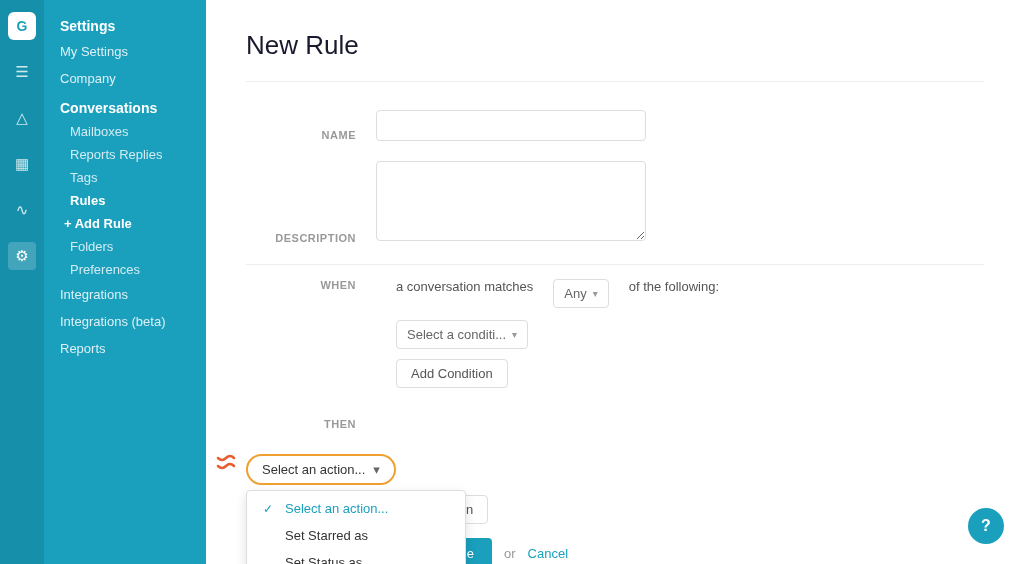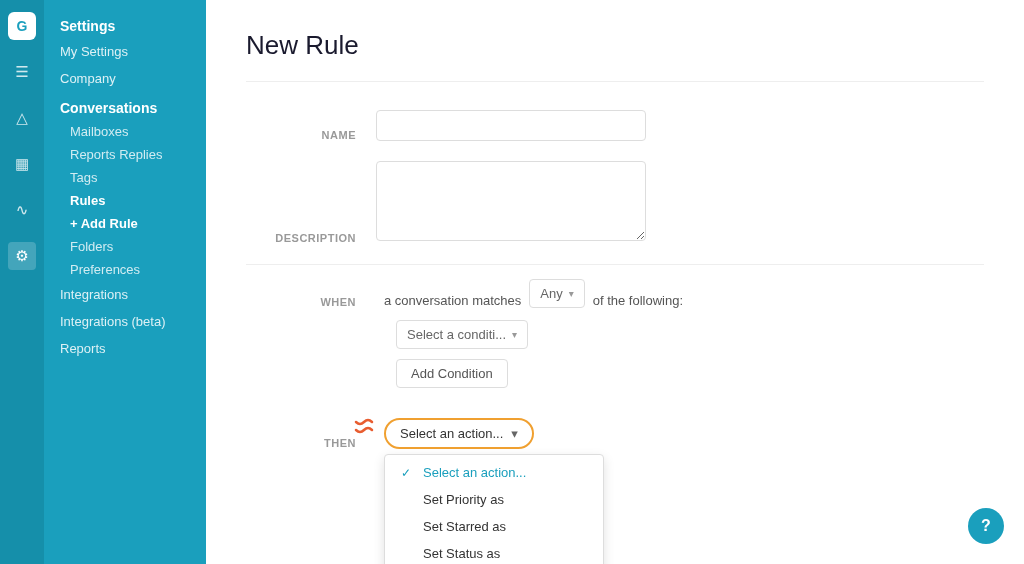--- a/index.html
+++ b/index.html
@@ -7,41 +7,41 @@
     .logo-icon { width: 28px; height: 28px; background: white; border-radius: 6px; display: flex; align-items: center; justify-content: center; }
     .logo-icon span { color: #1a9fbd; font-weight: bold; font-size: 14px; }
     .sidebar-left { width: 44px; background: #158faa; display: flex; flex-direction: column; align-items: center; padding: 12px 0; gap: 18px; flex-shrink: 0; }
     .icon-btn { width: 28px; height: 28px; display: flex; align-items: center; justify-content: center; border-radius: 4px; cursor: pointer; color: rgba(255,255,255,0.8); font-size: 15px; }
     .icon-btn.active { background: rgba(255,255,255,0.2); color: white; }
     .sidebar-nav { width: 162px; background: #1a9fbd; padding: 10px 0; overflow-y: auto; }
     .sidebar-section-title { color: white; font-weight: 700; font-size: 14px; padding: 8px 16px 4px; }
     .sidebar-item { color: rgba(255,255,255,0.85); padding: 6px 16px; cursor: pointer; font-size: 13px; }
     .sidebar-sub-item { color: rgba(255,255,255,0.8); padding: 4px 26px; cursor: pointer; font-size: 13px; }
     .sidebar-sub-item.highlight { color: white; font-weight: 600; }
-    .sidebar-add { color: white; padding: 4px 26px; cursor: pointer; font-size: 13px; font-weight: 600; }
+    .sidebar-add { color: white; padding: 4px 20px; cursor: pointer; font-size: 13px; font-weight: 600; }
 
     
     .main { flex: 1; background: white; overflow-y: auto; padding: 30px 40px; position: relative; }
     .page-title { font-size: 26px; font-weight: 400; color: #1a1a2e; margin-bottom: 28px; border-bottom: 1px solid #eee; padding-bottom: 20px; }
 
     
     .form-group { display: flex; align-items: flex-end; margin-bottom: 20px; }
     .form-label { width: 130px; font-size: 11px; font-weight: 700; color: #999; text-transform: uppercase; letter-spacing: 0.5px; padding-top: 8px; text-align: right; padding-right: 20px; }
     .form-control { flex: 1; }
     .input-field { width: 270px; border: 1px solid #ddd; border-radius: 4px; padding: 7px 10px; font-size: 13px; color: #333; outline: none; }
     .textarea-field { width: 270px; height: 80px; border: 1px solid #ddd; border-radius: 4px; padding: 7px 10px; font-size: 13px; color: #333; outline: none; resize: vertical; }
-    .when-row { display: flex; align-items: flex-end; gap: 8px; padding: 14px 0 12px 0; border-top: 1px solid #eee; }
+    .when-row { display: flex; align-items: flex-start; gap: 20px; padding: 14px 0 12px 0; border-top: 1px solid #eee; }
     .when-label { font-size: 11px; font-weight: 700; color: #999; text-transform: uppercase; letter-spacing: 0.5px; width: 130px; text-align: right; padding-right: 20px; flex-shrink: 0; }
     .when-text { color: #555; font-size: 13px; }
 
     .condition-row { display: flex; align-items: center; gap: 8px; margin-left: 150px; margin-bottom: 10px; }
     .select-btn { border: 1px solid #ddd; border-radius: 4px; padding: 6px 10px; font-size: 13px; color: #666; background: white; cursor: pointer; display: flex; align-items: center; gap: 6px; }
     .select-btn .arrow { font-size: 10px; color: #999; }
     .add-condition-btn { border: 1px solid #ddd; border-radius: 4px; padding: 6px 14px; font-size: 13px; color: #555; background: white; cursor: pointer; margin-left: 150px; margin-bottom: 20px; }
-    .then-row { display: flex; align-items: flex-end; gap: 8px; }
+    .then-row { display: flex; align-items: flex-start; gap: 24px; flex-direction: column; }
     .then-label { font-size: 11px; font-weight: 700; color: #999; text-transform: uppercase; letter-spacing: 0.5px; width: 130px; text-align: right; padding-right: 20px; flex-shrink: 0; }
     .action-select-btn { border: 2px solid #f0a030; border-radius: 20px; padding: 6px 14px; font-size: 13px; color: #333; background: white; cursor: pointer; display: flex; align-items: center; gap: 8px; }
     .action-select-btn .arrow { color: #666; }
 
     
     .dropdown-menu { position: absolute; top: 100%; left: 0; background: white; border: 1px solid #ddd; border-radius: 4px; box-shadow: 0 4px 12px rgba(0,0,0,0.12); z-index: 100; min-width: 220px; padding: 4px 0; margin-top: 2px; }
     .dropdown-item { padding: 6px 16px; font-size: 13px; color: #333; cursor: pointer; display: flex; align-items: center; gap: 8px; }
     .dropdown-item.selected { color: #1a9fbd; }
     .dropdown-item .check { font-size: 12px; color: #1a9fbd; width: 14px; }
 
@@ -146,24 +146,20 @@
           <span class="arrow">▾</span>
         </div>
 
         <div class="dropdown-menu" style="left:0; top:34px; position:absolute;">
           <div class="dropdown-item selected">
             <span class="check">✓</span>
             <span>Select an action...</span>
           </div>
           <div class="dropdown-item">
             <span class="check"></span>
-            <span>Set Priority as</span>
-          </div>
-          <div class="dropdown-item">
-            <span class="check"></span>
             <span>Set Starred as</span>
           </div>
           <div class="dropdown-item">
             <span class="check"></span>
             <span>Set Status as</span>
           </div>
 
         </div>
       </div>
     </div>

